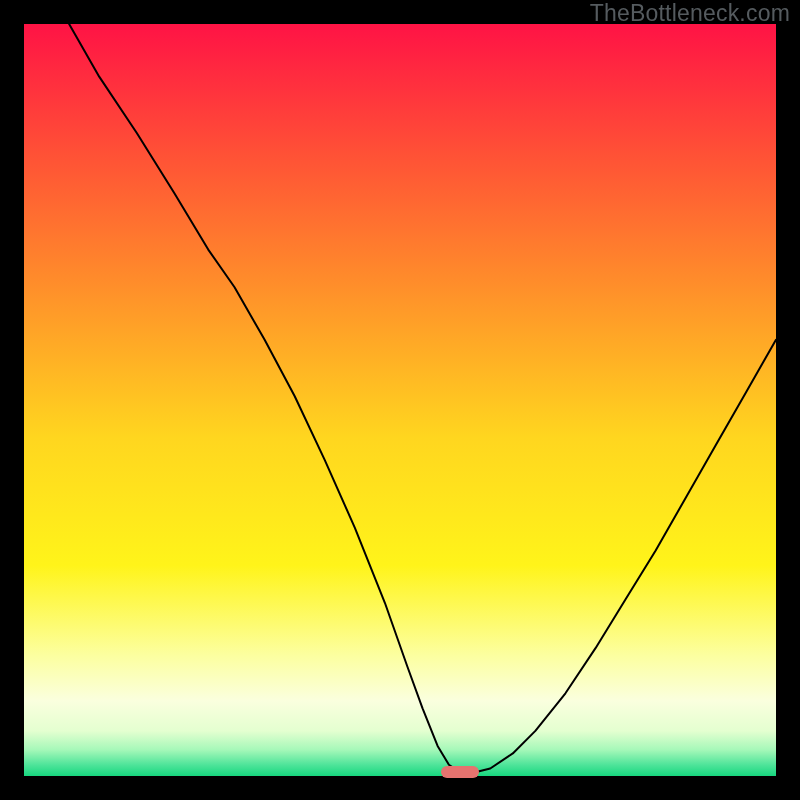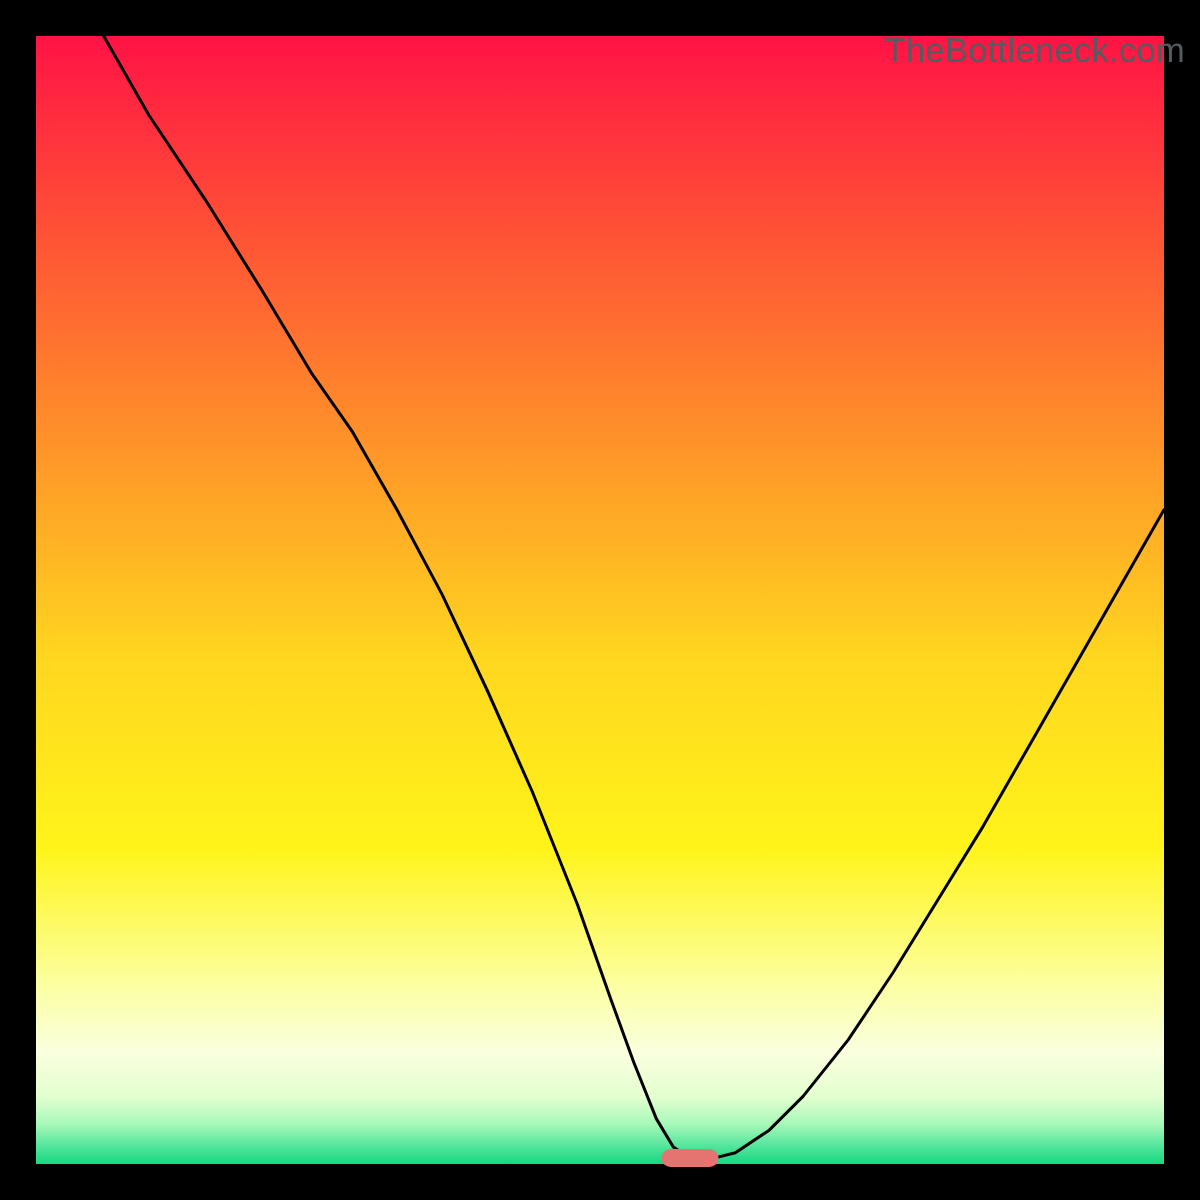--- a/index.html
+++ b/index.html
@@ -34,21 +34,21 @@
     width: 100%;
     height: 100%;
   }
   .marker {
     position: absolute;
     background: #e5736f;
     border-radius: 999px;
   }
   .watermark {
     position: absolute;
-    top: 20px;
+    top: 0;
     right: 10px;
     color: #555b5f;
     font-size: 23px;
     font-weight: 400;
     letter-spacing: 0.2px;
     margin-left: 24px;
   }
 </style>
 </head>
 <body>

